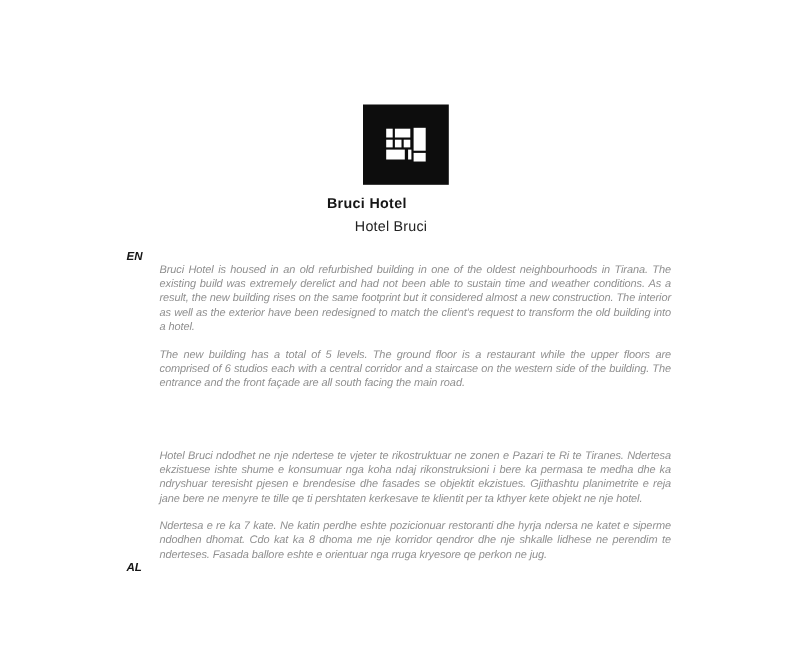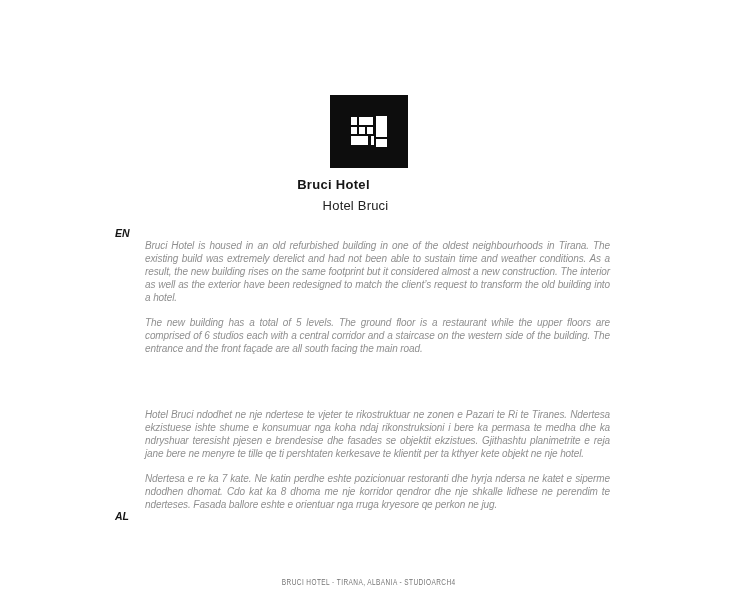--- a/index.html
+++ b/index.html
@@ -131,17 +131,14 @@
   </div>
 
   <div class="section section-al">
     <div class="section-label">AL</div>
     <div class="section-body">
       <p>Hotel Bruci ndodhet ne nje ndertese te vjeter te rikostruktuar ne zonen e Pazari te Ri te Tiranes. Ndertesa ekzistuese ishte shume e konsumuar nga koha ndaj rikonstruksioni i bere ka permasa te medha dhe ka ndryshuar teresisht pjesen e brendesise dhe fasades se objektit ekzistues. Gjithashtu planimetrite e reja jane bere ne menyre te tille qe ti pershtaten kerkesave te klientit per ta kthyer kete objekt ne nje hotel.</p>
       <p>Ndertesa e re ka 7 kate. Ne katin perdhe eshte pozicionuar restoranti dhe hyrja ndersa ne katet e siperme ndodhen dhomat. Cdo kat ka 8 dhoma me nje korridor qendror dhe nje shkalle lidhese ne perendim te nderteses. Fasada ballore eshte e orientuar nga rruga kryesore qe perkon ne jug.</p>
     </div>
   </div>
 
-  <div class="footer">
-    <span class="footer-inner">BRUCI HOTEL - TIRANA, ALBANIA - STUDIOARCH4</span>
-  </div>
 
 </div>
 
 </body></html>

